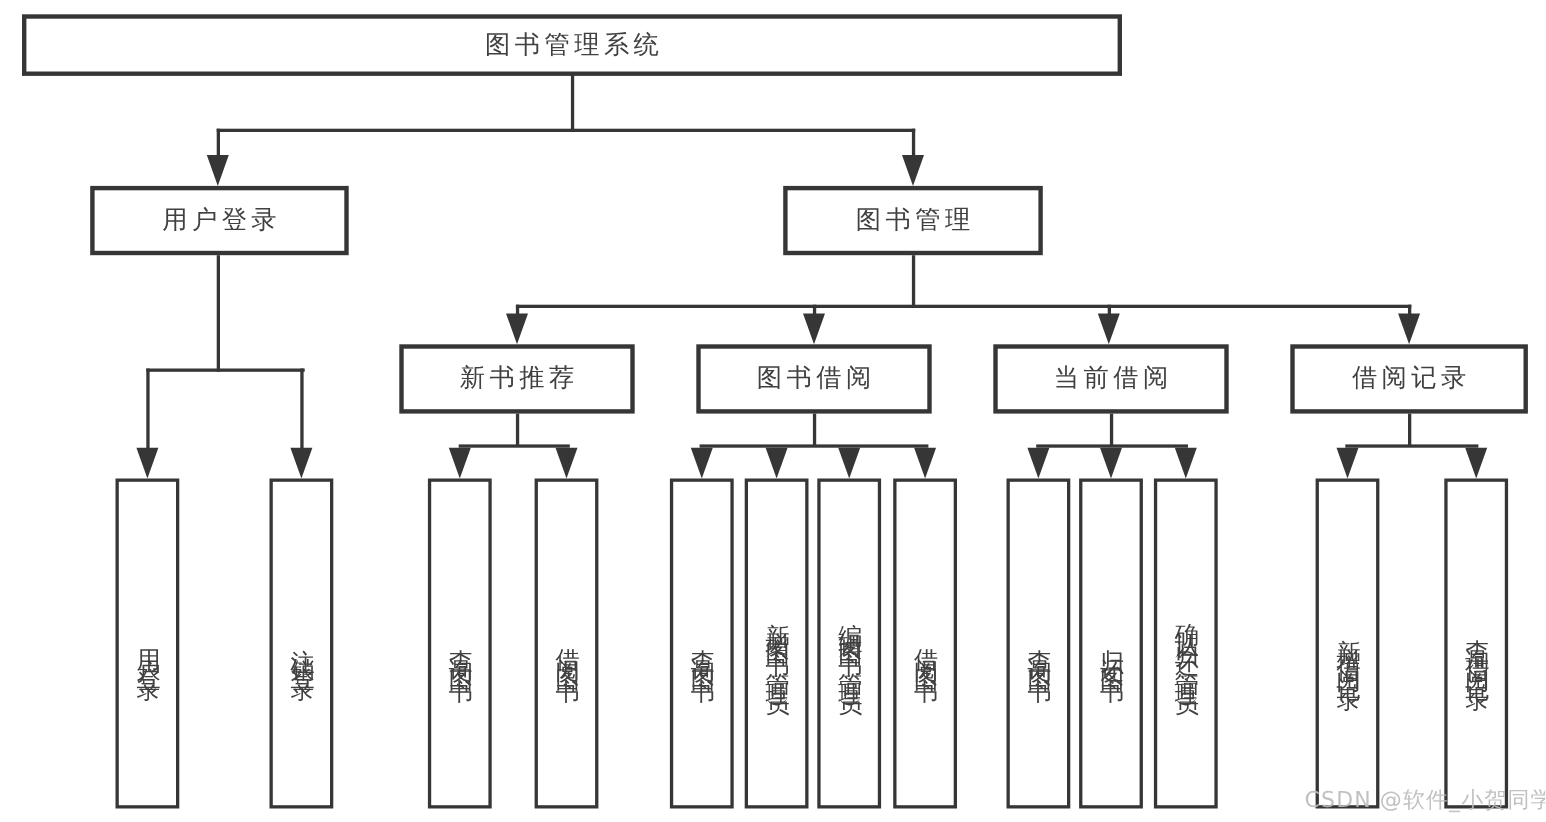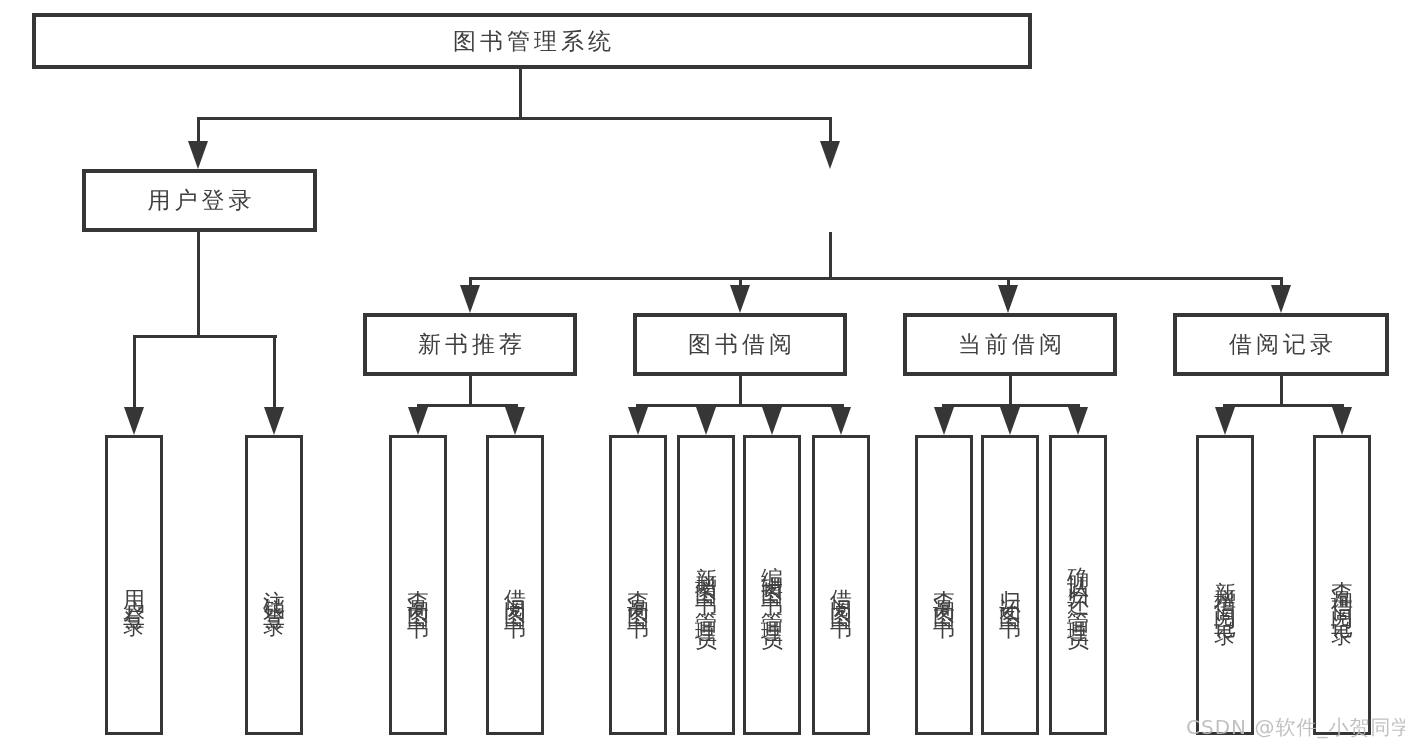--- a/index.html
+++ b/index.html
@@ -58,33 +58,36 @@
     opacity:0.92;
     z-index:10;
     white-space:nowrap;
   }
 </style>
 </head>
 <body>
 
 <div class="stage">
 
-  <div class="box" style="left:32px;top:13px;width:1000px;height:56px">
+  <div class="box" style="left:20px;top:13px;width:1000px;height:56px">
     <span class="hlabel">图书管理系统</span>
   </div>
 
   <div class="line" style="left:519px;top:68px;width:3px;height:51px"></div>
   <div class="line" style="left:197px;top:117px;width:635px;height:3px"></div>
   <div class="line" style="left:197px;top:117px;width:3px;height:28px"></div>
   <div class="line" style="left:829px;top:117px;width:3px;height:28px"></div>
   <div class="arrow" style="left:188px;top:141px"></div>
   <div class="arrow" style="left:820px;top:141px"></div>
 
   <div class="box" style="left:82px;top:169px;width:235px;height:63px">
     <span class="hlabel">用户登录</span>
+  </div>
+  <div class="box" style="left:712px;top:169px;width:236px;height:63px">
+    <span class="hlabel">图书管理</span>
   </div>
 
   <div class="line" style="left:197px;top:232px;width:3px;height:106px"></div>
   <div class="line" style="left:133px;top:335px;width:144px;height:3px"></div>
   <div class="line" style="left:133px;top:335px;width:3px;height:76px"></div>
   <div class="line" style="left:273px;top:335px;width:3px;height:76px"></div>
   <div class="arrow" style="left:124px;top:407px"></div>
   <div class="arrow" style="left:264px;top:407px"></div>
 
   <div class="line" style="left:829px;top:232px;width:3px;height:48px"></div>

